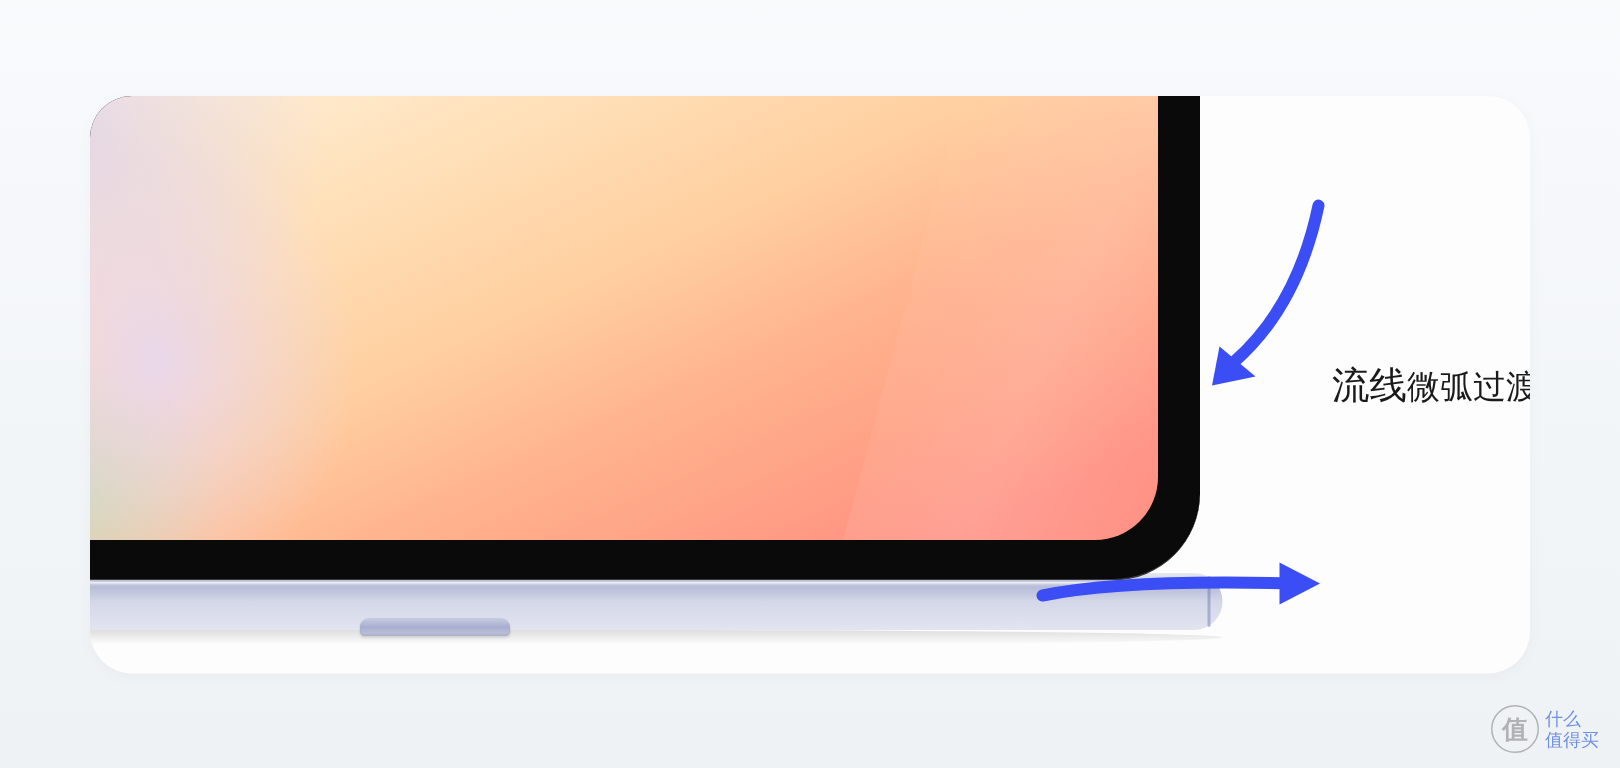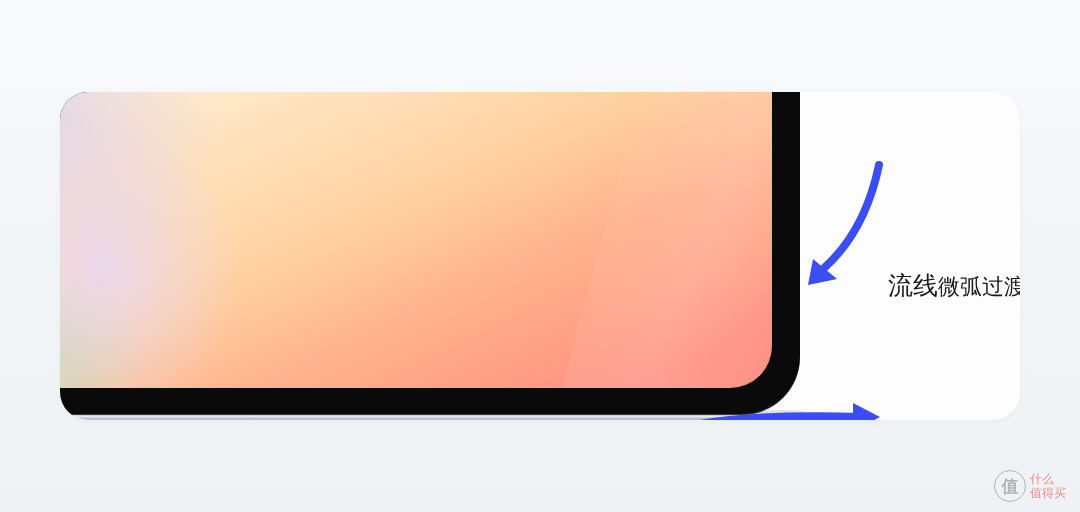--- a/index.html
+++ b/index.html
@@ -12,21 +12,21 @@
       height: 512px;
       background: linear-gradient(180deg, #f8fafc 0%, #eef2f5 100%);
       font-family: -apple-system, sans-serif;
       display: flex;
       align-items: center;
       justify-content: center;
       position: relative;
     }
     .card {
       width: 960px;
-      height: 328px;
+      height: 385px;
       background: #fdfdfd;
       border-radius: 28px;
       position: relative;
       overflow: hidden;
       box-shadow: 0 2px 10px rgba(0,0,0,0.03);
     }
     .phone-container {
       position: absolute;
       left: -15px;
       top: 0;
@@ -188,21 +188,21 @@
       border-radius: 50%;
       display: flex;
       align-items: center;
       justify-content: center;
       font-size: 17px;
       color: #888;
       font-weight: bold;
     }
     .watermark-text {
       font-size: 12px;
-      color: #ef4444;
+      color: #1d4ed8;
       line-height: 1.2;
     }
   </style>
 </head>
 <body>
 
 <div class="card">
   <div class="phone-container">
     <div class="bottom-shadow"></div>
     <div class="phone-frame"></div>

